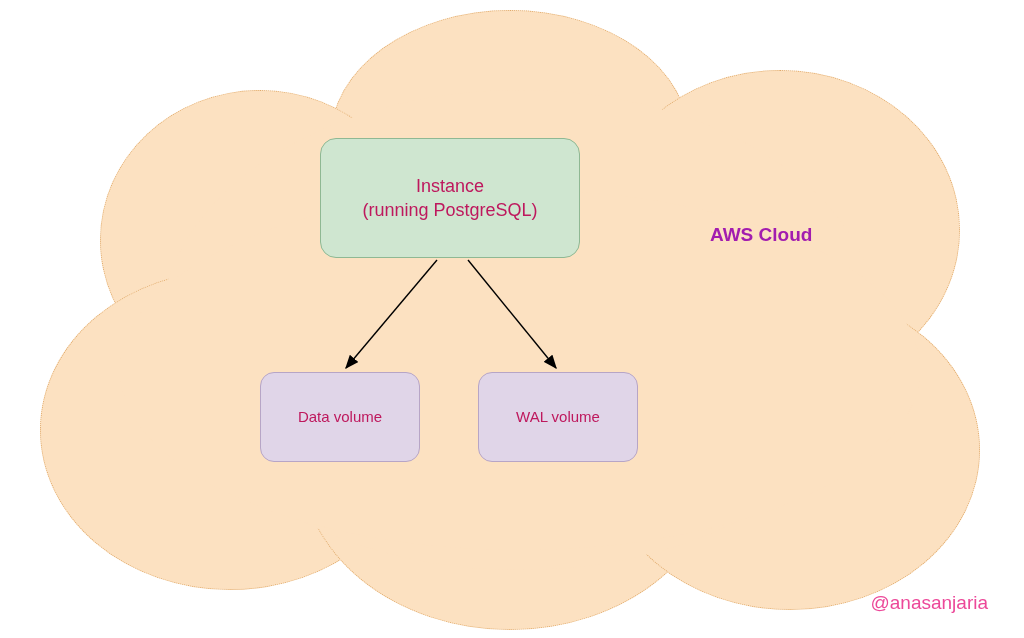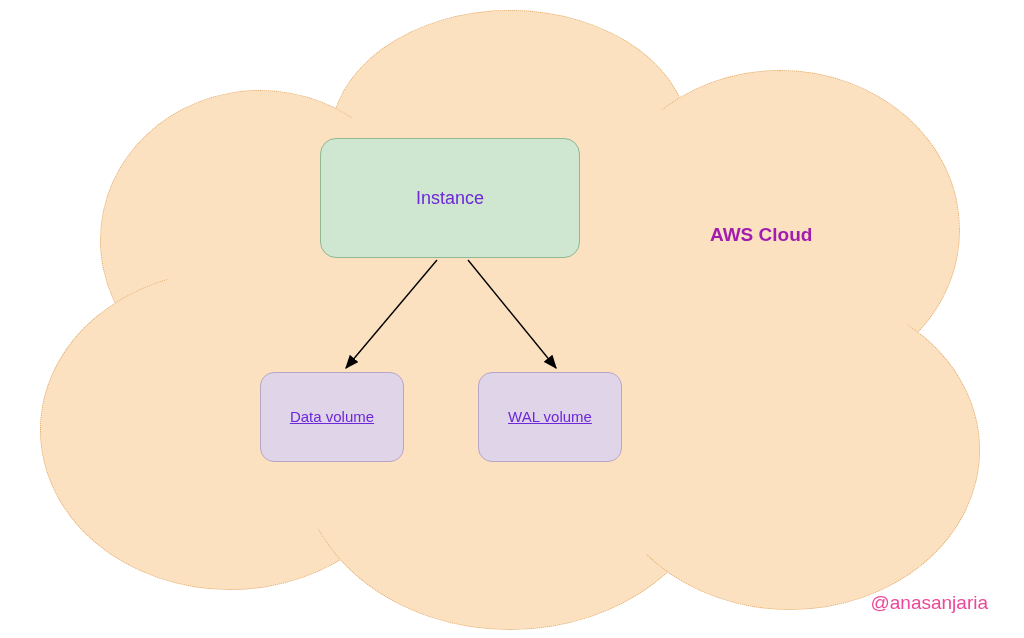--- a/index.html
+++ b/index.html
@@ -53,37 +53,36 @@
 
     .node {
       position: absolute;
       border-radius: 16px;
       display: flex;
       flex-direction: column;
       align-items: center;
       justify-content: center;
       text-align: center;
       font-size: 16px;
-      color: #6d28d9;
+      color: #be185d;
       line-height: 1.35;
     }
     .node.instance {
       left: 320px; top: 138px;
       width: 260px; height: 120px;
       background: #cfe6d0;
       border: 1px solid #8fb893;
       font-size: 18px;
     }
     .node.volume {
-      width: 144px; height: 90px;
+      width: 160px; height: 90px;
       background: #e0d5e8;
       border: 1px solid #b7a5c6;
       border-radius: 14px;
       font-size: 15px;
-      text-decoration: underline;
     }
     .node.data-vol { left: 260px; top: 372px; }
     .node.wal-vol  { left: 478px; top: 372px; }
 
     .label.cloud-label {
       position: absolute;
       left: 710px; top: 224px;
       font-weight: bold;
       font-size: 19px;
       color: #a21caf;
@@ -115,20 +114,21 @@
     <div class="lobe l5"></div>
     <div class="lobe l6"></div>
     <div class="fill f1"></div>
     <div class="fill f2"></div>
   </div>
 
   <div class="label cloud-label">AWS Cloud</div>
 
   <div class="node instance">
     <span>Instance</span>
+    <span>(running PostgreSQL)</span>
   </div>
 
   <div class="node volume data-vol">
     <span>Data volume</span>
   </div>
 
   <div class="node volume wal-vol">
     <span>WAL volume</span>
   </div>
 

